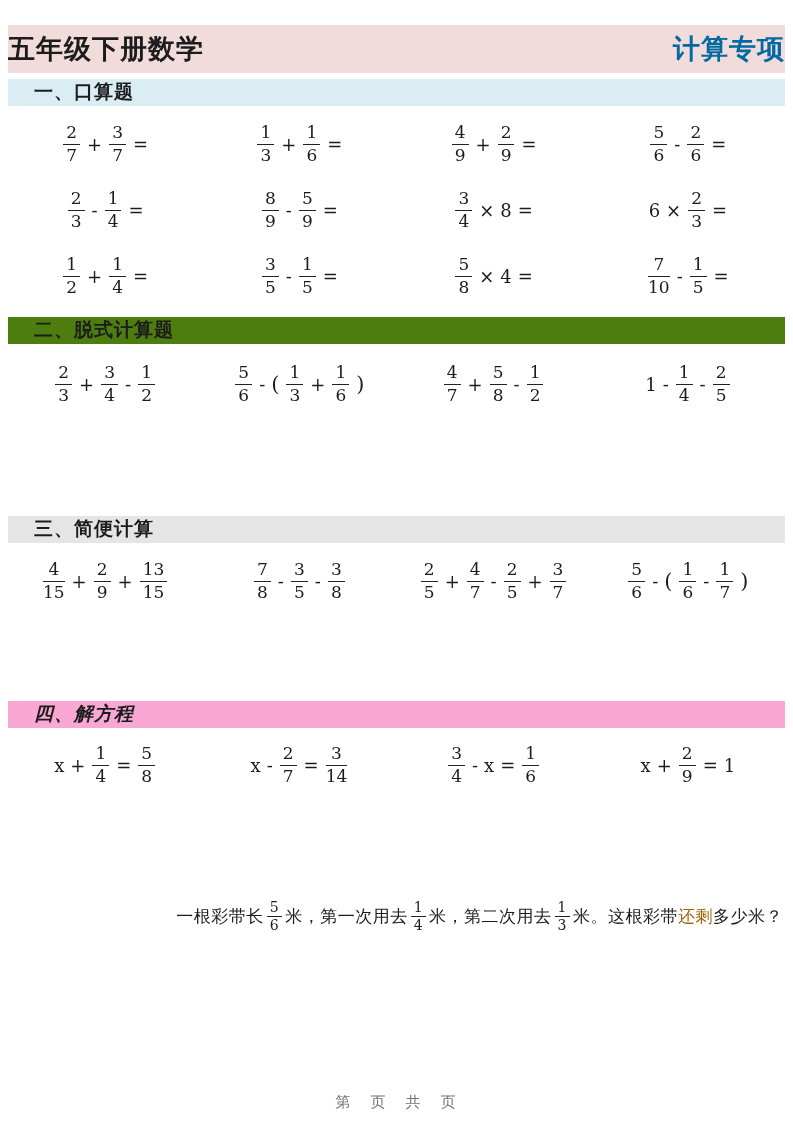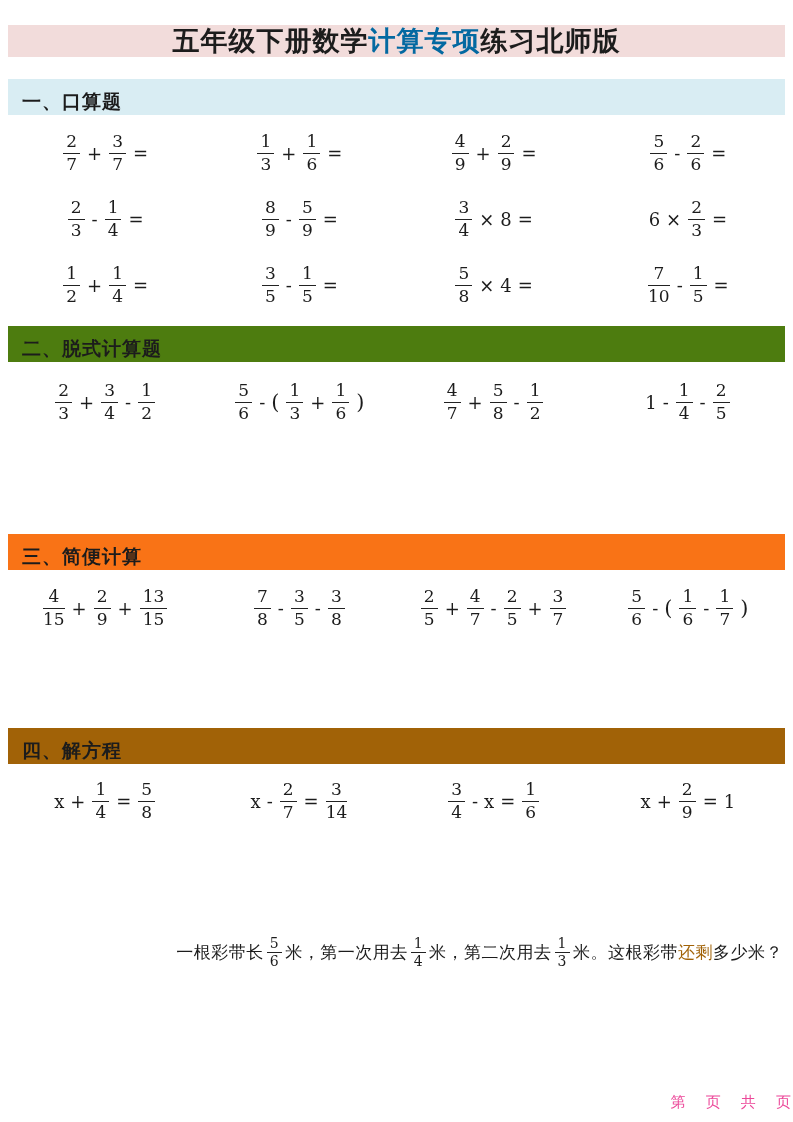--- a/index.html
+++ b/index.html
@@ -1,30 +1,30 @@
 <!DOCTYPE html>
 <html><head>
 <meta charset="utf-8">
 <style>
   html,body{margin:0;padding:0;background:#ffffff;}
   body{font-family:"Liberation Sans",sans-serif;color:#1c1c1c;}
   .page{position:relative;width:793px;height:1122px;background:#ffffff;overflow:hidden;margin:0 auto;}
 
   .title-bar{
-    position:absolute;left:8px;right:8px;top:25px;height:32px;
-    display:flex;align-items:center;justify-content:center;
+    position:absolute;left:8px;right:8px;top:25px;height:48px;
+    display:flex;align-items:center;justify-content:space-between;
     font-size:27px;font-weight:bold;letter-spacing:1px;
   }
 
   .main{padding-top:79px;}
 
   .sec-bar{
-    margin:0 8px;height:36px;
-    display:flex;align-items:flex-end;
-    padding-left:14px;box-sizing:border-box;
+    margin:0 8px;height:27px;
+    display:flex;align-items:flex-start;
+    padding-left:26px;box-sizing:border-box;
     font-size:19px;font-weight:bold;letter-spacing:1px;
   }
 
   .prow{display:grid;grid-template-columns:repeat(4,1fr);margin:0 8px;}
   .problem{display:flex;align-items:center;justify-content:center;}
 
   .sec-0 .sec-body{padding-top:5px;}
   .sec-0 .problem{height:66px;}
   .sec-0{margin-bottom:8px;}
 
@@ -52,31 +52,30 @@
   }
   .op.paren{font-size:21px;font-weight:400;}
 
   .word-problem{
     padding:18px 10px 0 22px;font-size:17px;letter-spacing:0.5px;
     display:flex;align-items:center;flex-wrap:wrap;justify-content:flex-end;
   }
 
   .footer{
     position:absolute;left:0;right:0;top:1093px;
-    text-align:right;font-size:15px;letter-spacing:2px;word-spacing:12px;color:#ec4899;
+    text-align:center;font-size:15px;letter-spacing:2px;word-spacing:12px;color:#737373;
   }
 </style>
 </head>
 <body>
 
 <div class="page">
   <header class="title-bar" id="titleBar" style="background: rgb(242, 220, 219);">
       <span>五年级下册数学</span>
       <span style="color: #0369a1;">计算专项</span>
-      <span>练习北师版</span>
     </header>
   <main class="main" id="sections">
       <section class="sec sec-0">
         <div class="sec-bar" style="background: rgb(217, 237, 243);">
           <span>一、口算题</span>
         </div>
         <div class="sec-body">
           <div class="prow">
             <div class="problem">
               <span class="frac">
@@ -286,21 +285,21 @@
               <span class="op">-</span>
               <span class="frac">
                 <span class="num">2</span>
                 <span class="den">5</span>
               </span>
             </div>
           </div>
         </div>
       </section>
       <section class="sec sec-2">
-        <div class="sec-bar" style="background: #f97316;">
+        <div class="sec-bar" style="background: #e5e5e5;">
           <span>三、简便计算</span>
         </div>
         <div class="sec-body">
           <div class="prow">
             <div class="problem">
               <span class="frac">
                 <span class="num">4</span>
                 <span class="den">15</span>
               </span>
               <span class="op">+</span>
@@ -366,21 +365,21 @@
               <span class="frac">
                 <span class="num">1</span>
                 <span class="den">7</span>
               </span>
               <span class="op paren">)</span>
             </div>
           </div>
         </div>
       </section>
       <section class="sec sec-3">
-        <div class="sec-bar" style="background: #a16207;">
+        <div class="sec-bar" style="background: #f9a8d4; font-style: italic;">
           <span>四、解方程</span>
         </div>
         <div class="sec-body">
           <div class="prow">
             <div class="problem">
               <span class="op">x</span>
               <span class="op">+</span>
               <span class="frac">
                 <span class="num">1</span>
                 <span class="den">4</span>

